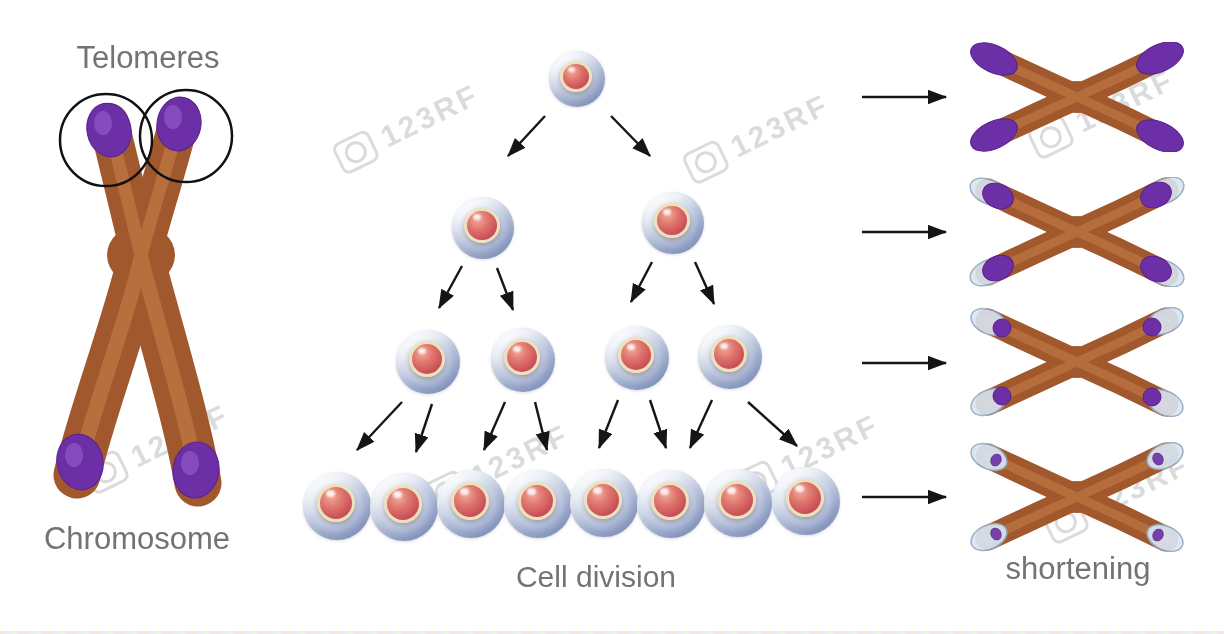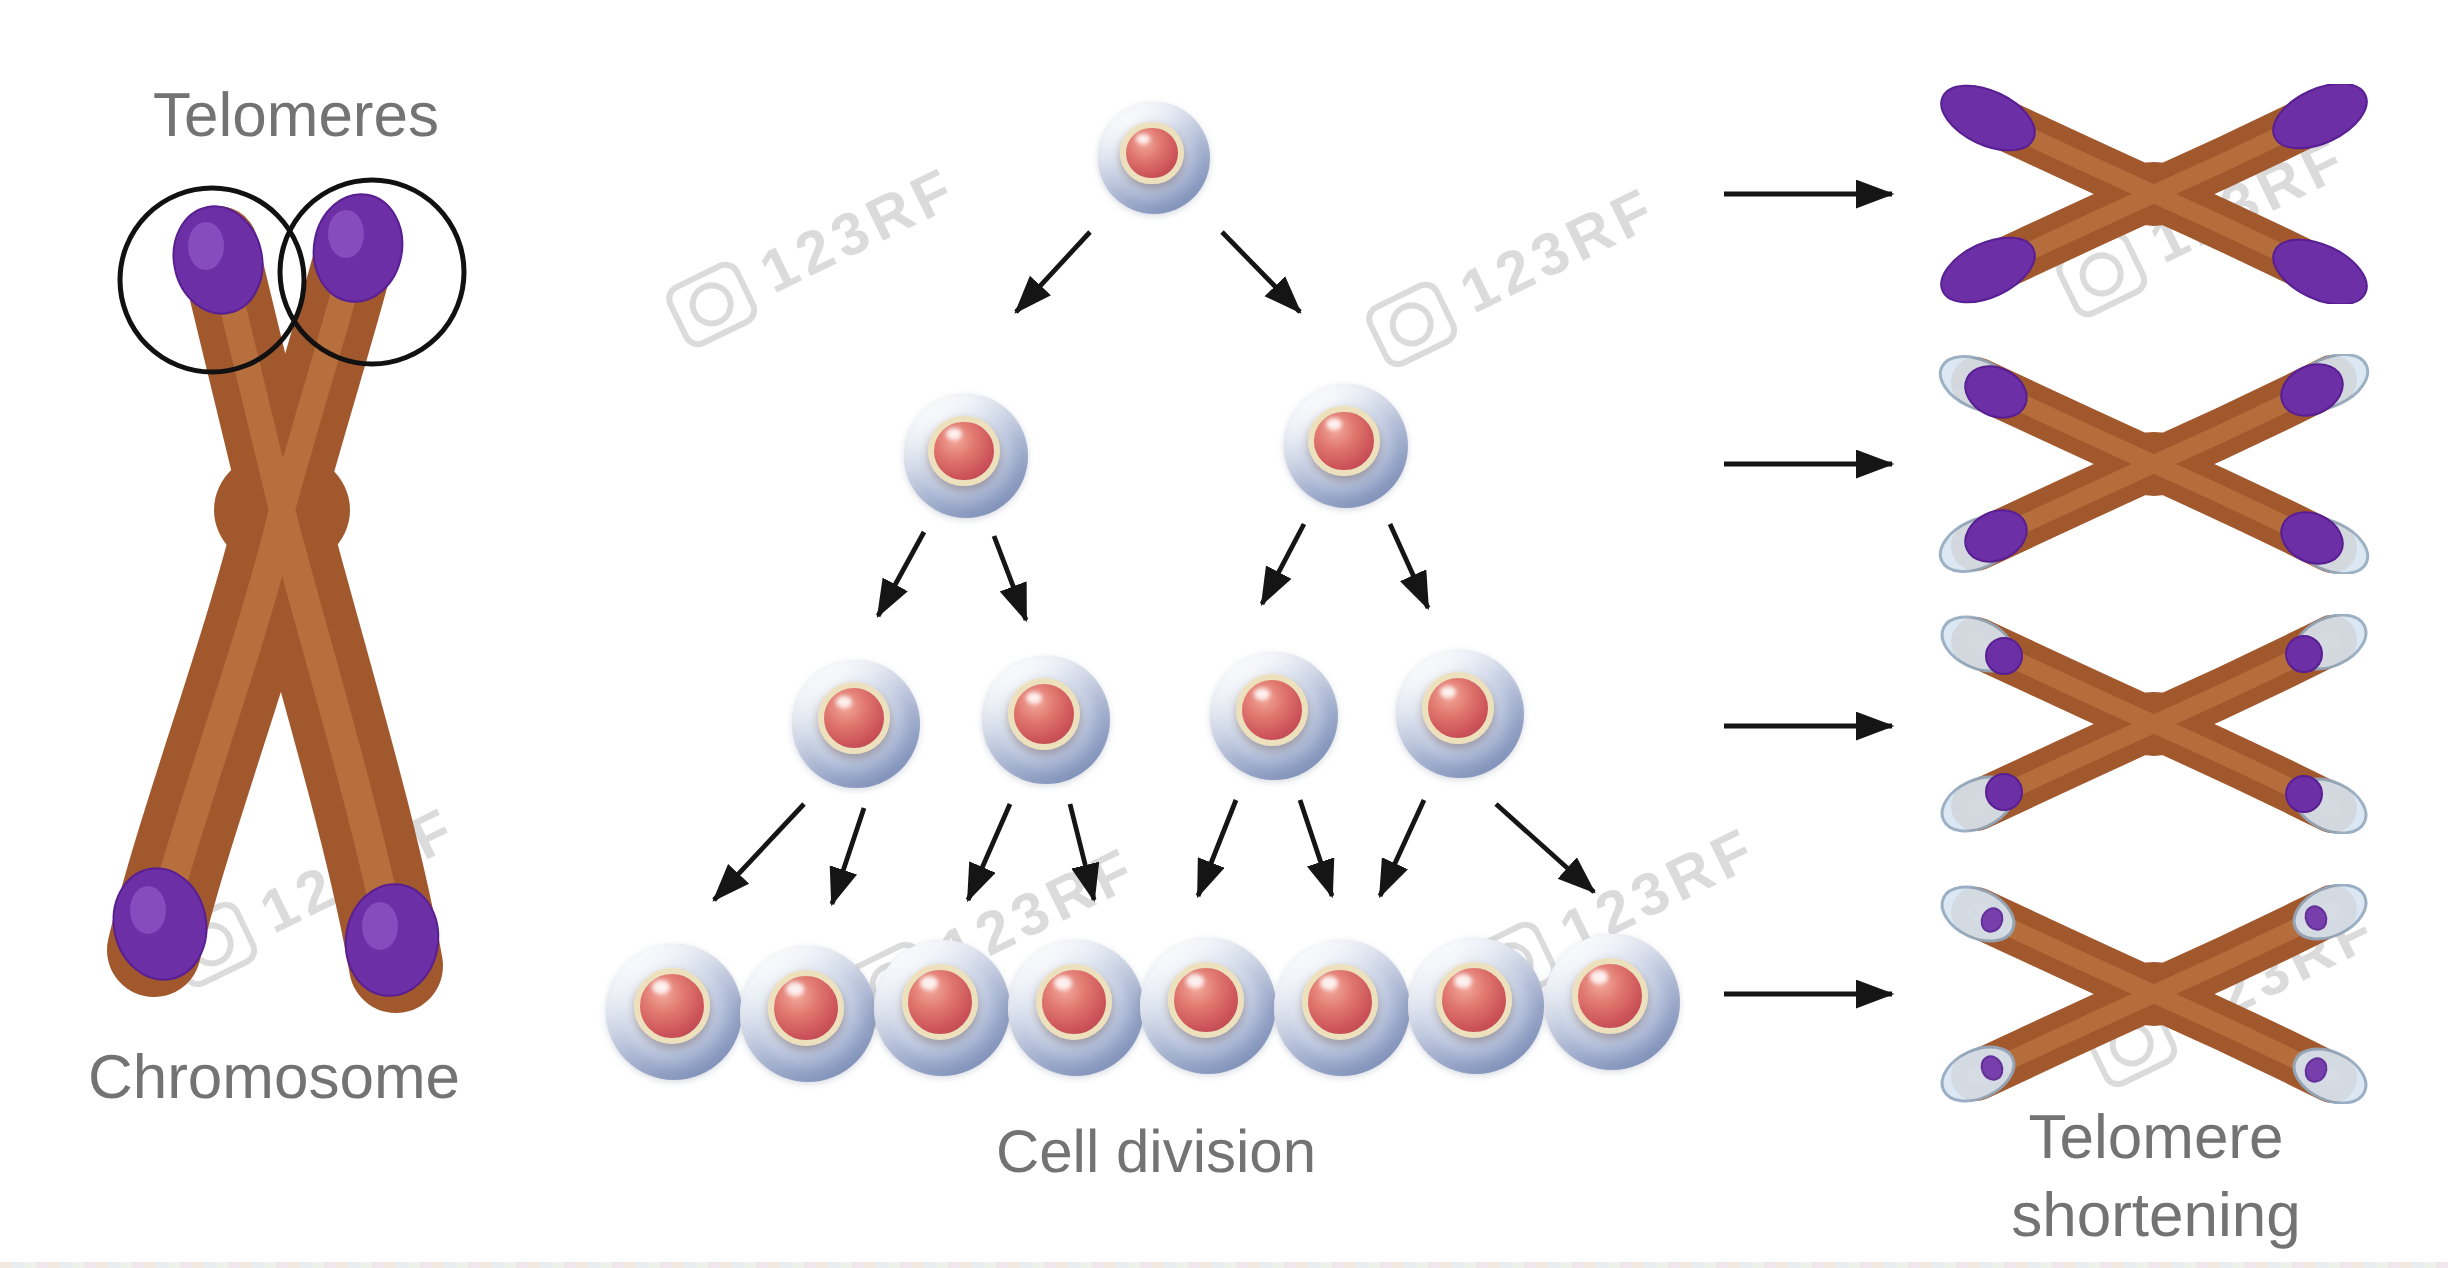--- a/index.html
+++ b/index.html
@@ -170,21 +170,21 @@
   <div class="cell" style="left:637px; top:470px; width:68px; height:68px;">
       <div class="nucleus"></div>
     </div>
   <div class="cell" style="left:704px; top:469px; width:68px; height:68px;">
       <div class="nucleus"></div>
     </div>
   <div class="cell" style="left:772px; top:467px; width:68px; height:68px;">
       <div class="nucleus"></div>
     </div>
 
-  <div class="label" style="left:458px; top:560px; width:240px; font-size:30px;">Cell division</div>
+  <div class="label" style="left:476px; top:560px; width:240px; font-size:30px;">Cell division</div>
 
   <svg class="overlay-svg" width="1224" height="634" viewBox="0 0 1224 634">
     <defs>
       <marker id="ah" markerWidth="10" markerHeight="8" refX="7.5" refY="3" orient="auto">
         <path d="M0,0 L8,3 L0,6 z" fill="#151515"></path>
       </marker>
     </defs>
     <g stroke="#151515" stroke-width="2.4" marker-end="url(#ah)">
 
       <line x1="545" y1="116" x2="508" y2="156"></line>
@@ -311,18 +311,17 @@
     </g>
     <g fill="#6d2fa6" stroke="#581f92" stroke-width="1" opacity="0.9">
       <ellipse cx="34" cy="18" rx="5" ry="6" transform="rotate(25 34 18)"></ellipse>
       <ellipse cx="196" cy="17" rx="5" ry="6" transform="rotate(-25 196 17)"></ellipse>
       <ellipse cx="34" cy="92" rx="5" ry="6" transform="rotate(-25 34 92)"></ellipse>
       <ellipse cx="196" cy="93" rx="5" ry="6" transform="rotate(25 196 93)"></ellipse>
     </g>
   </svg>
 
   <div class="label" style="left:968px; top:550px; width:220px; font-size:31px; line-height:1.25;">
-    <span style="display:block;">Telomere</span>
     <span style="display:block;">shortening</span>
   </div>
 
   <div class="bottom-artifact"></div>
 </div>
 
 </body></html>

